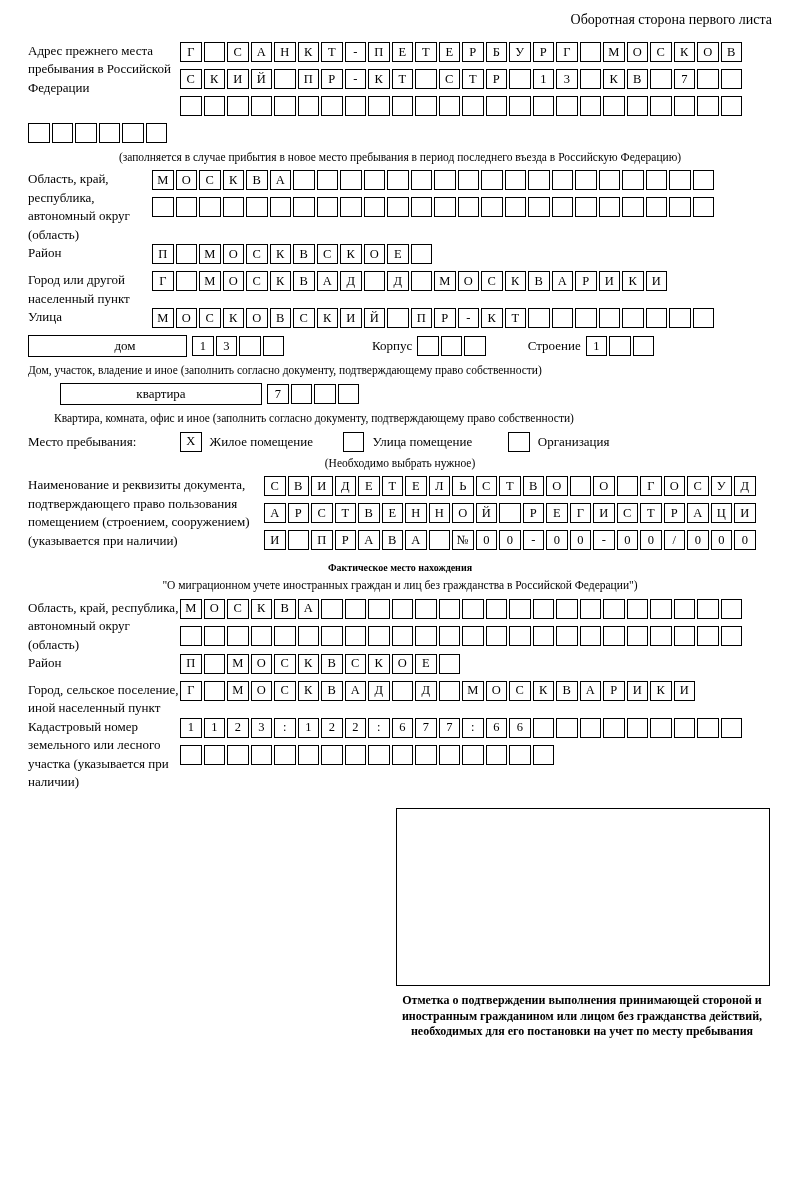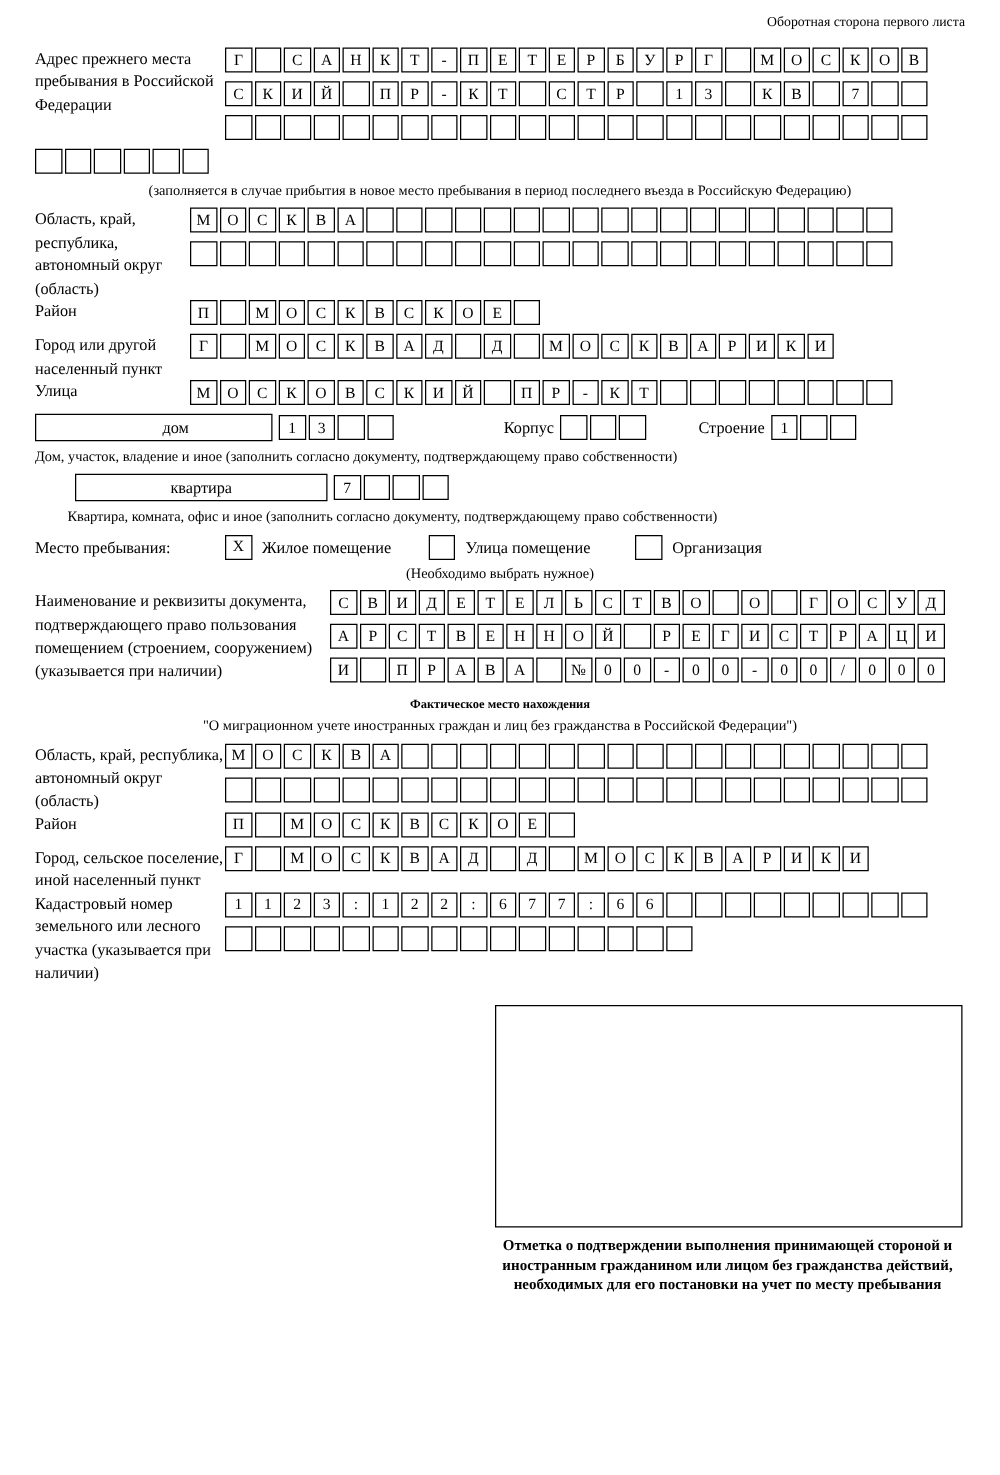--- a/index.html
+++ b/index.html
@@ -1,35 +1,35 @@
 <!DOCTYPE html>
 <html><head>
 <meta charset="utf-8">
 <style>
   html,body{margin:0;padding:0;}
   body{width:800px;height:1180px;background:#fff;color:#000;font-family:"Liberation Serif",serif;}
   .page{position:relative;width:800px;height:1180px;padding:12px 28px 0;box-sizing:border-box;overflow:hidden;background:#fff;}
-  .corner{text-align:right;font-size:11px;margin-bottom:14px;}
+  .corner{text-align:right;font-size:14px;margin-bottom:14px;}
   .block{display:flex;align-items:flex-start;}
   .lbl{font-size:13px;line-height:1.42;flex:0 0 auto;}
   .w152{width:152px;}
   .w124{width:124px;}
   .w236{width:236px;}
   .cells{display:flex;flex-direction:column;flex:0 0 auto;}
   .cell-row{display:flex;gap:2px;margin-bottom:7px;flex:0 0 auto;}
   .cell-row.inline{margin-bottom:0;}
   .cell{flex:0 0 auto;width:21.5px;height:20px;border:1px solid #000;display:flex;align-items:center;justify-content:center;font-size:12.5px;box-sizing:border-box;}
   .note{font-size:11.5px;line-height:1.25;}
   .center{text-align:center;}
   .note-mb{margin-bottom:6px;}
   .sec-title{font-size:14px;font-weight:bold;text-align:center;margin:2px 0 10px;}
   .fact-title{font-size:10px;font-weight:bold;text-align:center;margin:5px 0 5px;}
   .house-row{display:flex;align-items:center;margin-bottom:6px;}
   .wide-box{border:1px solid #000;height:22px;display:flex;align-items:center;justify-content:center;font-size:13px;box-sizing:border-box;background:#fff;}
-  .box-dom{width:190px;margin-right:5px;padding-left:35px;}
+  .box-dom{width:159px;margin-right:5px;padding-left:35px;}
   .box-kv{width:202px;margin-right:5px;}
   .inline-lbl{font-size:13px;margin-right:5px;}
   .ml88{margin-left:88px;}
   .ml42{margin-left:42px;}
   .ml32{margin-left:32px;}
   .ml26{margin-left:26px;}
   .stay-row{display:flex;align-items:center;margin:4px 0 4px;}
   .opt-label{font-size:13px;margin-left:8px;}
   .gap30{margin-left:30px;}
   .gap36{margin-left:36px;}

